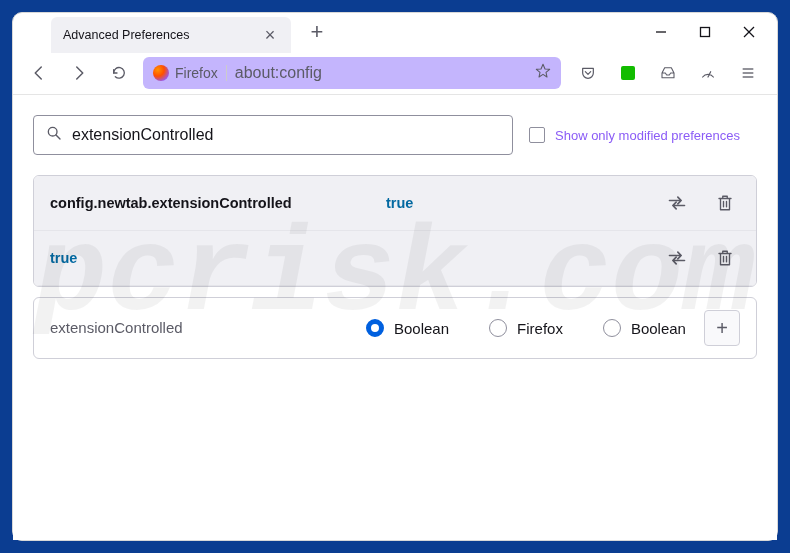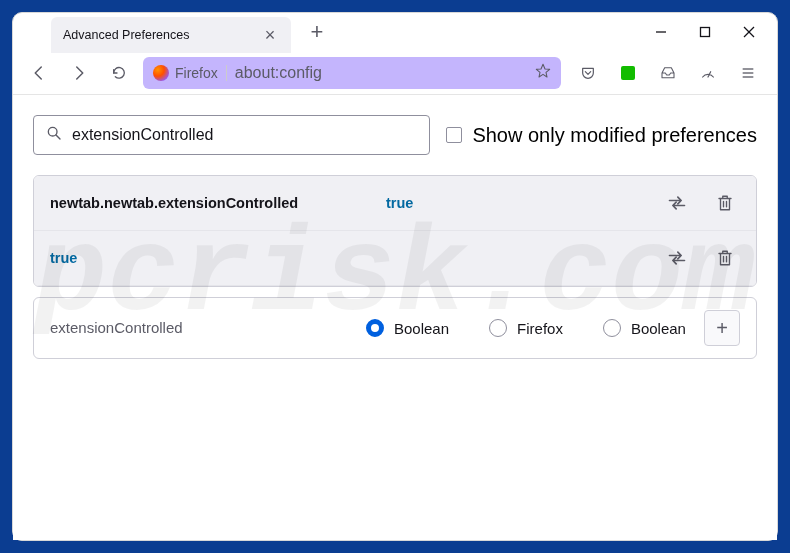--- a/index.html
+++ b/index.html
@@ -162,22 +162,22 @@
       outline: none;
       font-size: 16px;
       flex: 1;
       color: #15141a;
       background: transparent;
     }
     .checkbox-row {
       display: flex;
       align-items: center;
       gap: 10px;
-      font-size: 20px;
-      color: #000000;
+      font-size: 13px;
+      color: #8b5cf6;
     }
     .checkbox {
       width: 16px;
       height: 16px;
       border: 1.5px solid #8f8f9d;
       border-radius: 2px;
     }
     .preflist {
       border: 1px solid #cfcfd8;
       border-radius: 6px;
@@ -393,21 +393,21 @@
         <input type="text" value="extensionControlled" style="">
       </div>
       <label class="checkbox-row">
         <span class="checkbox"></span>
         <span>Show only modified preferences</span>
       </label>
     </div>
 
     <div class="preflist">
       <div class="prefrow striped">
-        <div class="prefname">newtab.newtab.extensionControlled</div>
+        <div class="prefname">config.newtab.extensionControlled</div>
         <div class="prefvalue">true</div>
         <div class="prefactions">
           <div class="iconbtn">
             <svg width="20" height="20" viewBox="0 0 24 24" fill="none">
                 <path d="M3 9 L17 9 M17 9 L13 5 M17 9 L13 13" stroke="#5b5b66" stroke-width="2" stroke-linecap="round" stroke-linejoin="round"></path>
                 <path d="M21 15 L7 15 M7 15 L11 11 M7 15 L11 19" stroke="#5b5b66" stroke-width="2" stroke-linecap="round" stroke-linejoin="round"></path>
               </svg>
           </div>
           <div class="iconbtn">
             <svg width="18" height="18" viewBox="0 0 24 24" fill="none">

